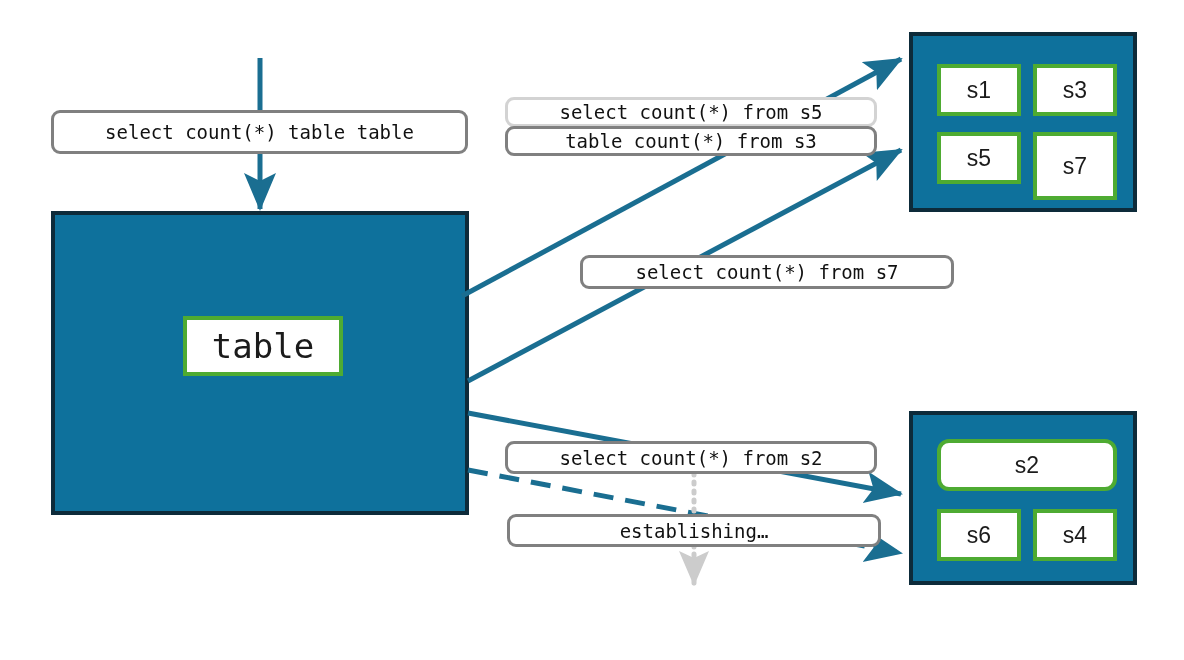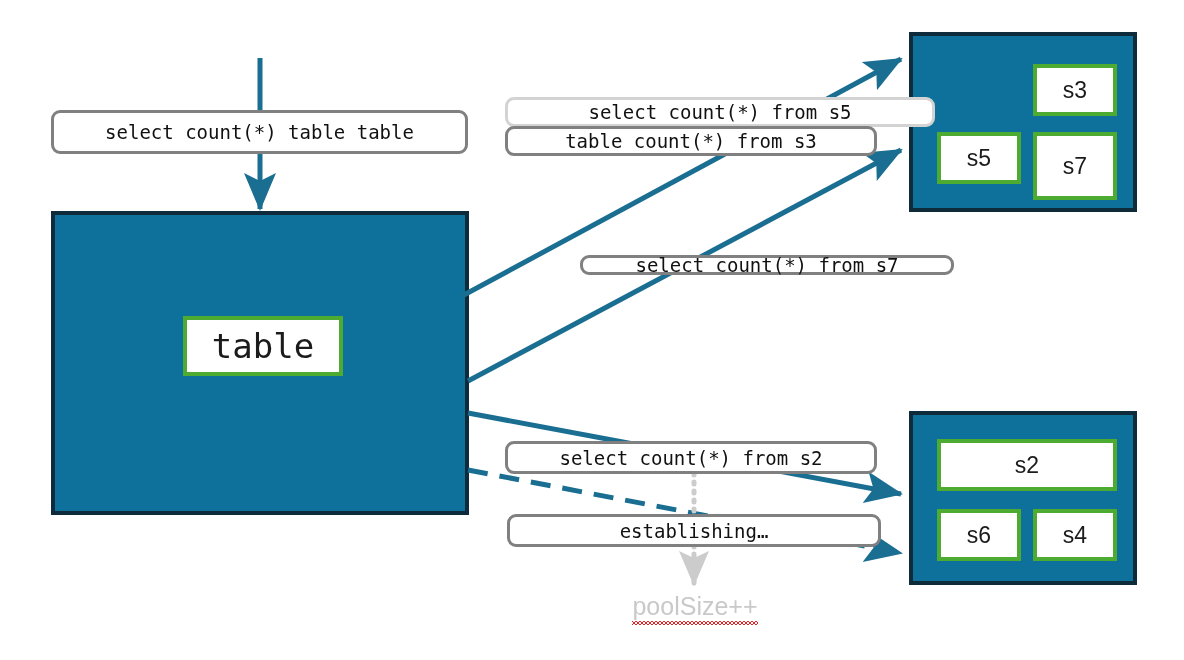--- a/index.html
+++ b/index.html
@@ -51,21 +51,21 @@
   
   #cell-table { left: 128px; top: 101px; width: 160px; height: 60px; }
 
   
   #cell-s1 { left: 24px;  top: 28px; width: 84px; height: 52px; }
   #cell-s3 { left: 120px; top: 28px; width: 84px; height: 52px; text-align: center; }
   #cell-s5 { left: 24px;  top: 96px; width: 84px; height: 52px; }
   #cell-s7 { left: 120px; top: 96px; width: 84px; height: 68px; }
 
   
-  #cell-s2 { left: 24px;  top: 24px; width: 180px; height: 52px; }
+  #cell-s2 { left: 24px;  top: 24px; width: 180px; height: 52px; border-radius: 12px; }
   #cell-s6 { left: 24px;  top: 94px; width: 84px; height: 52px; }
   #cell-s4 { left: 120px; top: 94px; width: 84px; height: 52px; }
 
   
   #arrow-layer {
     position: absolute;
     left: 0; top: 0;
     width: 1184px; height: 660px;
     z-index: 10;
     pointer-events: none;
@@ -84,23 +84,23 @@
     font-family: "DejaVu Sans Mono", "Liberation Mono", monospace;
     font-size: 19px;
     color: #111111;
     letter-spacing: 0px;
     white-space: nowrap;
     z-index: 20;
   }
   .qlabel.faded { border-color: #d3d3d3; z-index: 18; }
 
   #lbl-table { left: 51px;  top: 110px; width: 417px; height: 44px; }
-  #lbl-s5    { left: 505px; top: 97px;  width: 430px; height: 30px; }
+  #lbl-s5    { left: 505px; top: 97px;  width: 372px; height: 30px; }
   #lbl-s3    { left: 505px; top: 126px; width: 372px; height: 30px; }
-  #lbl-s7    { left: 580px; top: 255px; width: 374px; height: 20px; }
+  #lbl-s7    { left: 580px; top: 255px; width: 374px; height: 34px; }
   #lbl-s2    { left: 505px; top: 424px; width: 372px; height: 33px; margin-top: 17px; }
   #lbl-est   { left: 507px; top: 514px; width: 374px; height: 33px; }
 
   
   #poolsize {
     position: absolute;
     left: 600px;
     top: 592px;
     width: 190px;
     text-align: center;
@@ -154,20 +154,21 @@
     <line x1="468" y1="470" x2="901" y2="553" stroke="#1a6e91" stroke-width="5" stroke-dasharray="20 12" marker-end="url(#ah)"></line>
 
     <line x1="694" y1="455" x2="694" y2="583" stroke="#cccccc" stroke-width="5" stroke-dasharray="2 7" stroke-linecap="round" marker-end="url(#ah-gray)"></line>
   </svg>
 
   <div class="pool" id="table-pool">
     <div class="cell mono" id="cell-table">table</div>
   </div>
 
   <div class="pool" id="pool-top">
+    <div class="cell sans" id="cell-s1">s1</div>
     <div class="cell sans" id="cell-s3">s3</div>
     <div class="cell sans" id="cell-s5">s5</div>
     <div class="cell sans" id="cell-s7">s7</div>
   </div>
 
   <div class="pool" id="pool-bot">
     <div class="cell sans" id="cell-s2">s2</div>
     <div class="cell sans" id="cell-s6">s6</div>
     <div class="cell sans" id="cell-s4">s4</div>
   </div>
@@ -177,17 +178,14 @@
   <div class="qlabel faded" id="lbl-s5">select count(*) from s5</div>
 
   <div class="qlabel" id="lbl-s3">table count(*) from s3</div>
 
   <div class="qlabel" id="lbl-s7">select count(*) from s7</div>
 
   <div class="qlabel" id="lbl-s2">select count(*) from s2</div>
 
   <div class="qlabel" id="lbl-est">establishing…</div>
 
-  <div id="poolsize">
-    <span class="squiggle">poolSize++</span>
-  </div>
 
 </div>
 
 </body></html>

